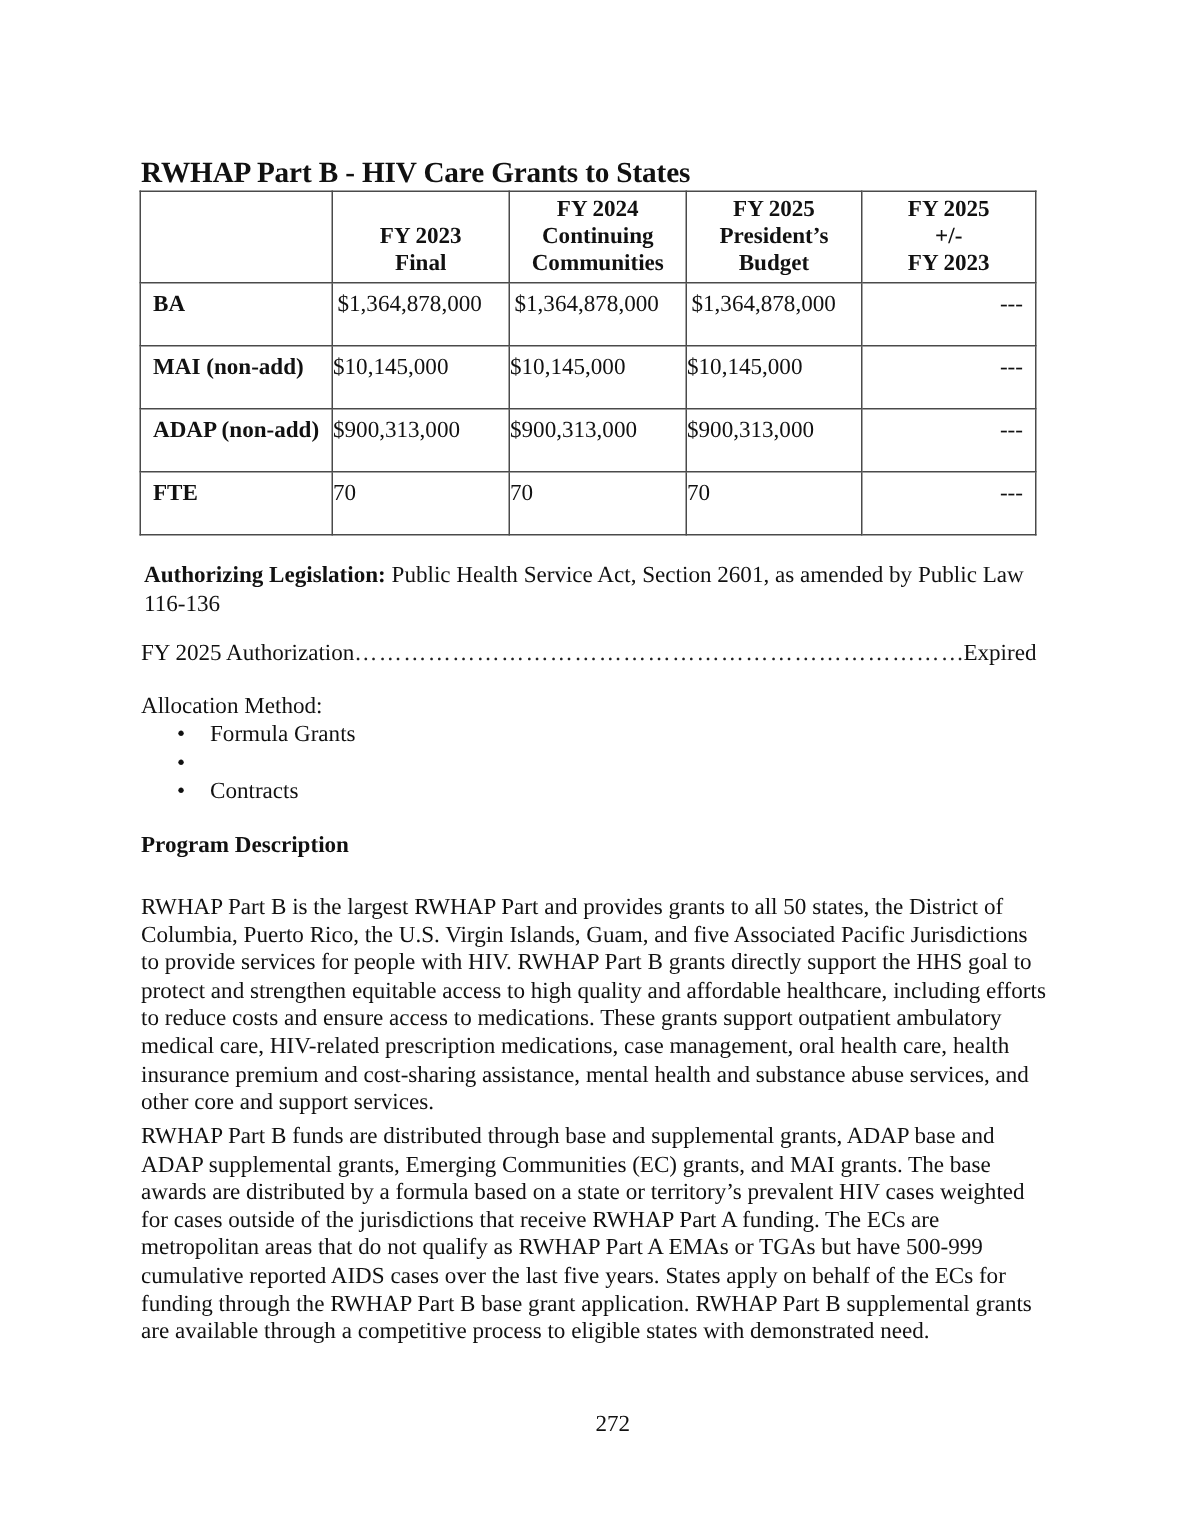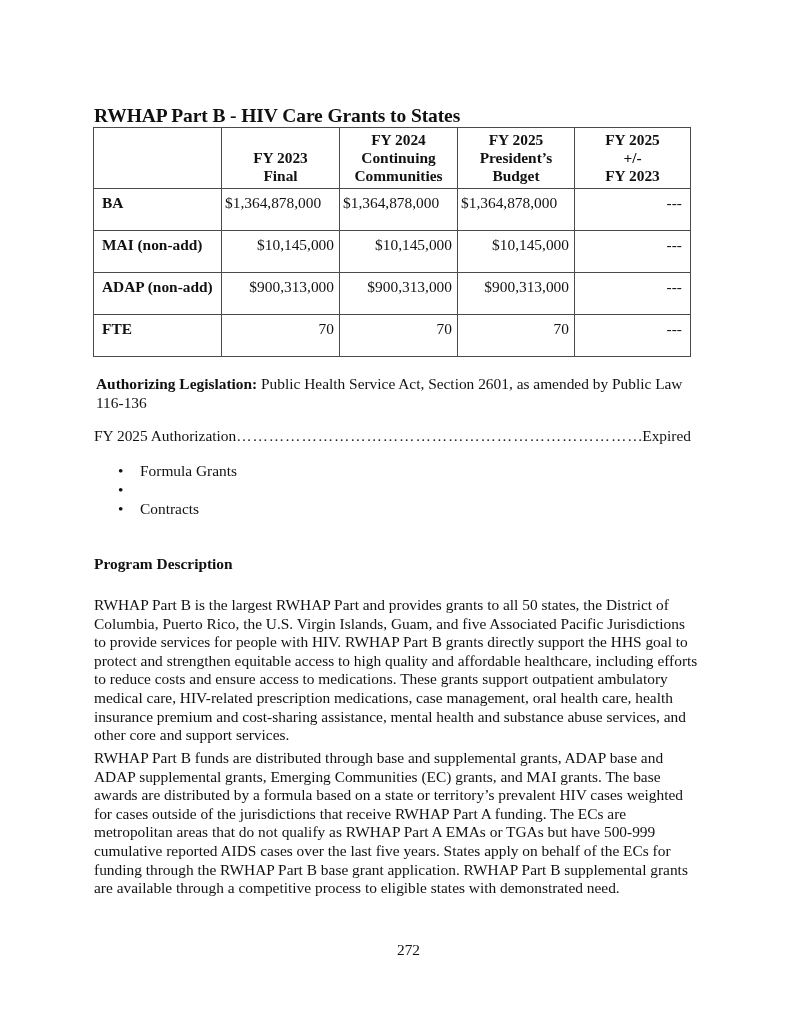--- a/index.html
+++ b/index.html
@@ -59,21 +59,21 @@
       height: 42px;
       box-sizing: border-box;
       padding-top: 5px;
     }
     table.budget td.label {
       font-weight: bold;
       text-align: left;
       padding-left: 8px;
     }
     table.budget td.num {
-      text-align: right;
+      text-align: left;
       padding-right: 5px;
     }
     table.budget td.num.ba {
       text-align: left;
       padding-left: 3px;
       padding-right: 0;
     }
     table.budget td.diff {
       text-align: right;
       padding-right: 8px;
@@ -209,20 +209,21 @@
   <b>Authorizing Legislation:</b><span> Public Health Service Act, Section 2601, as amended by Public Law 116-136</span>
 </div>
 
 <div class="fy-auth">
   <span>FY 2025 Authorization</span>
   <span class="dots">…………………………………………………………………………………………………………</span>
   <span>Expired</span>
 </div>
 
 <div class="alloc">
+  <div>Allocation Method:</div>
   <ul>
     <li>
       <span class="bullet">•</span>
       <span>Formula Grants</span>
     </li>
     <li>
       <span class="bullet">•</span>
     </li>
     <li>
       <span class="bullet">•</span>

